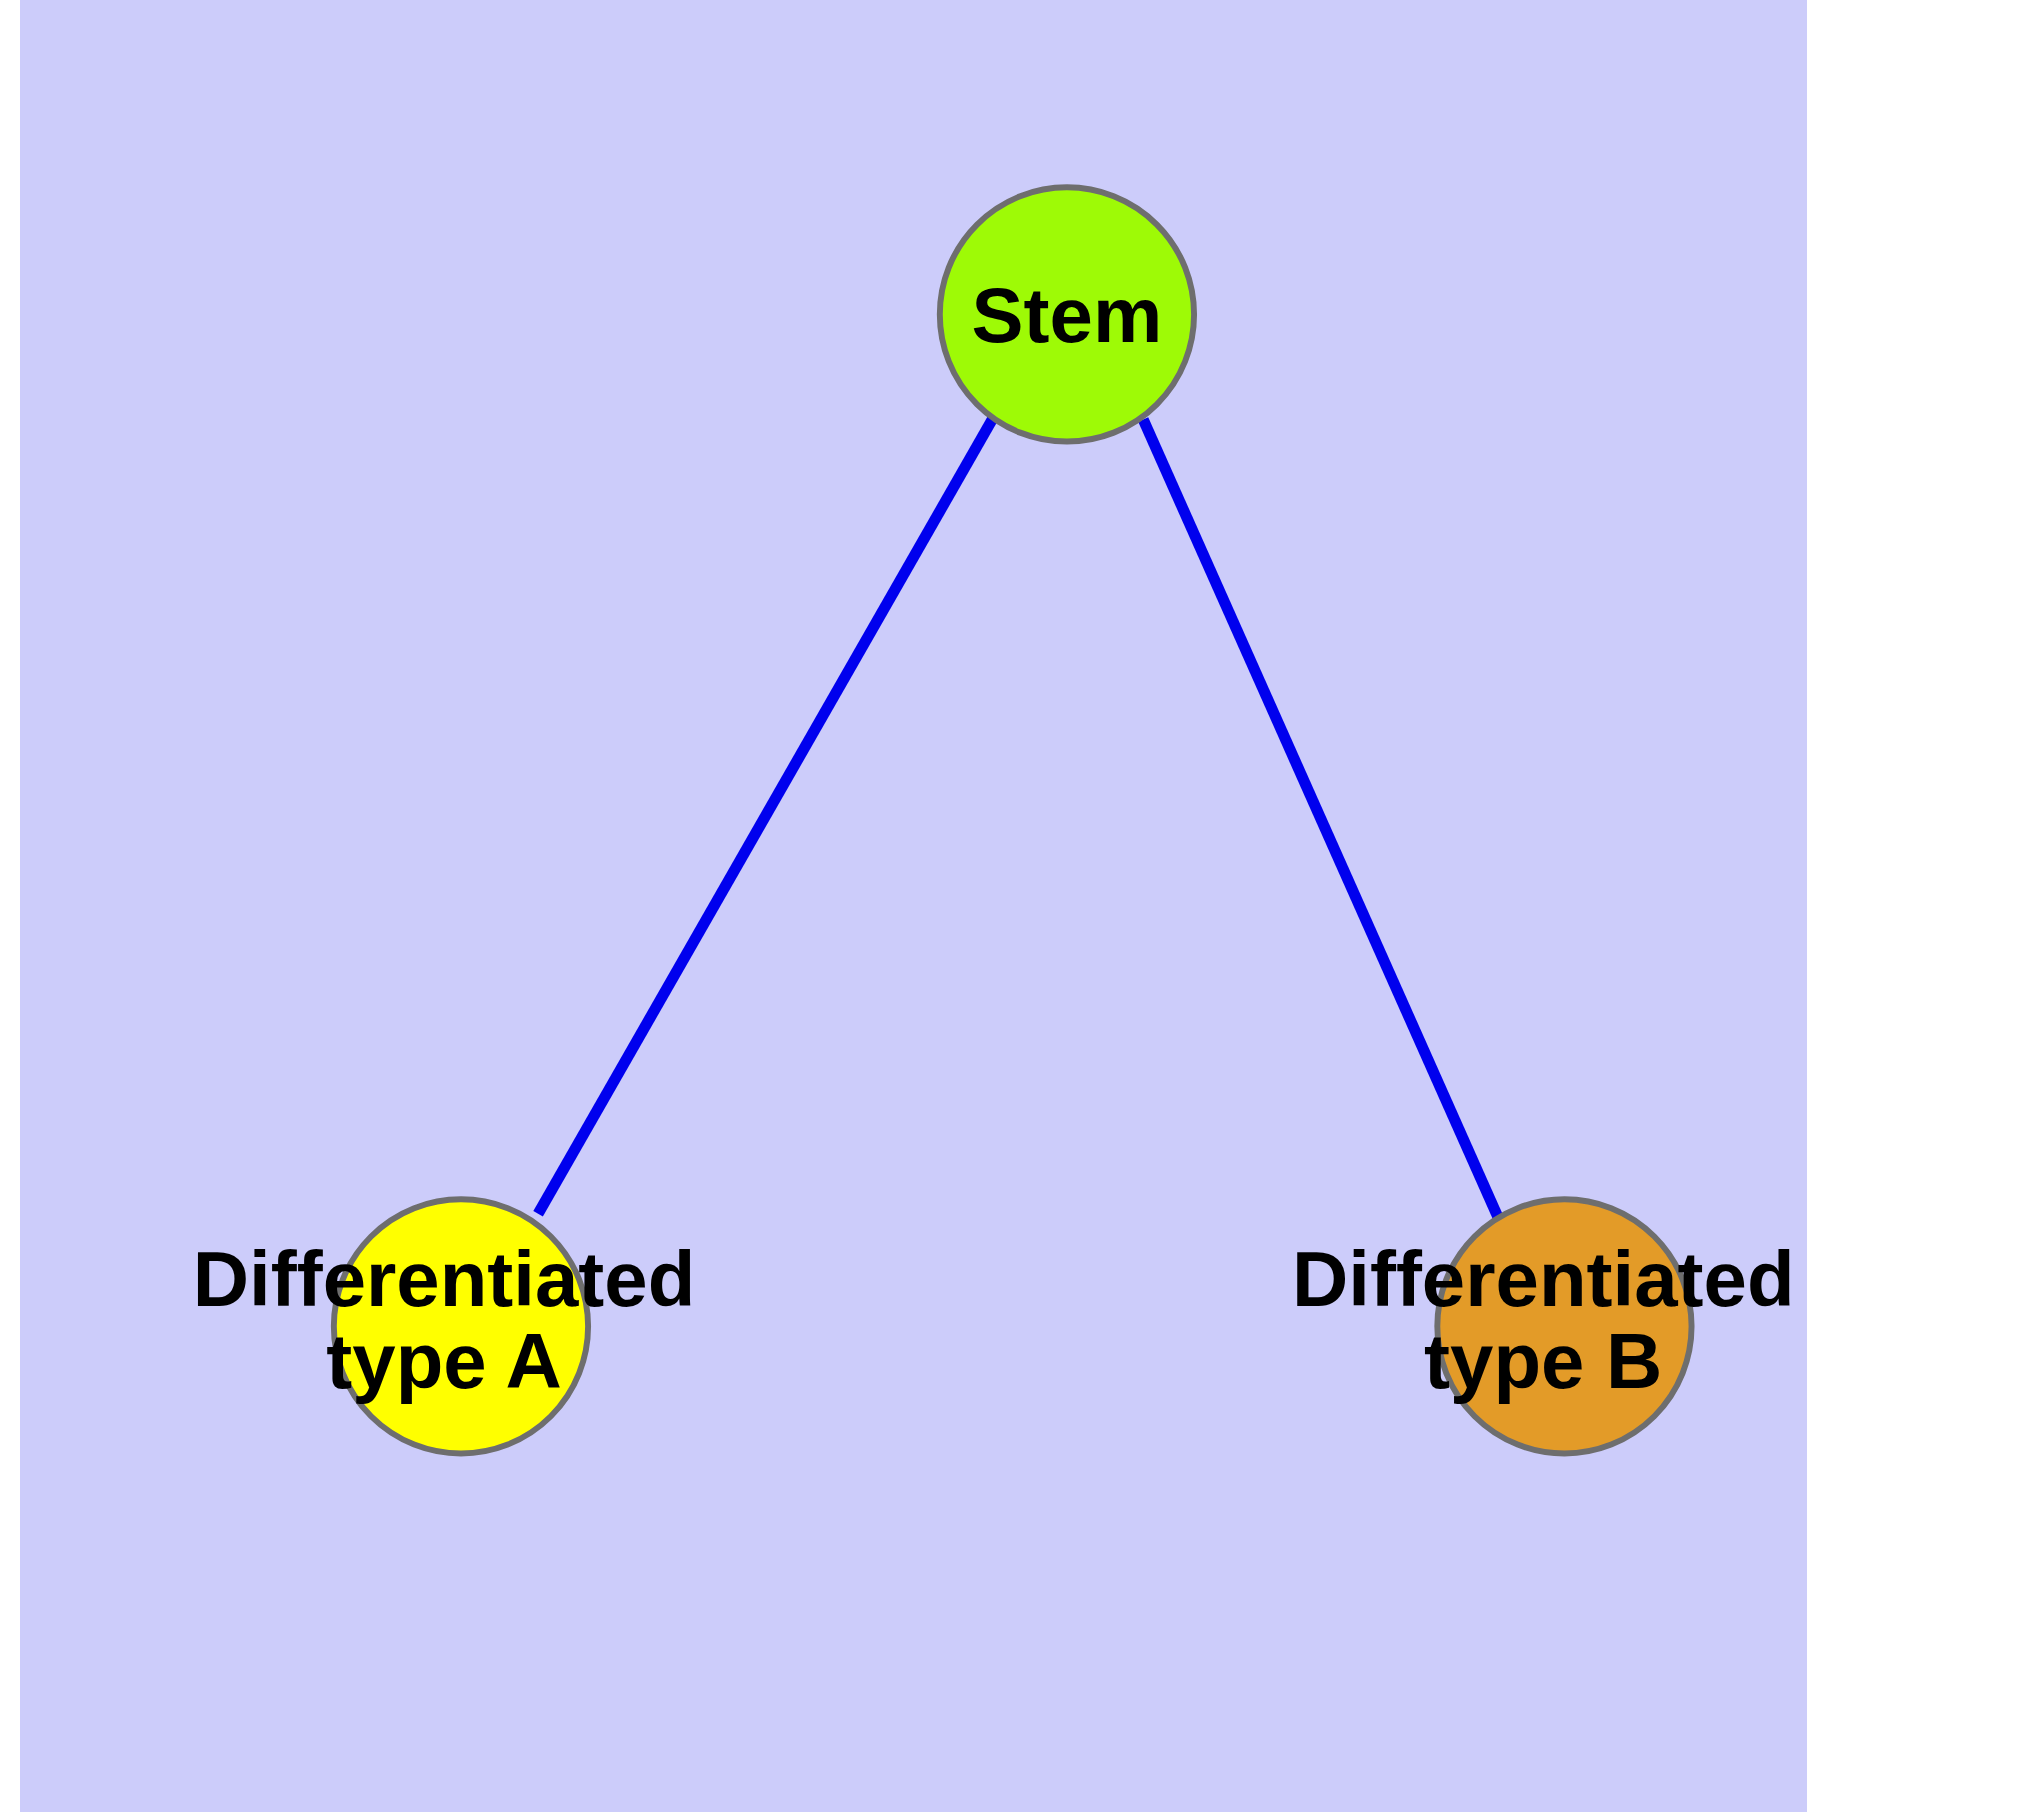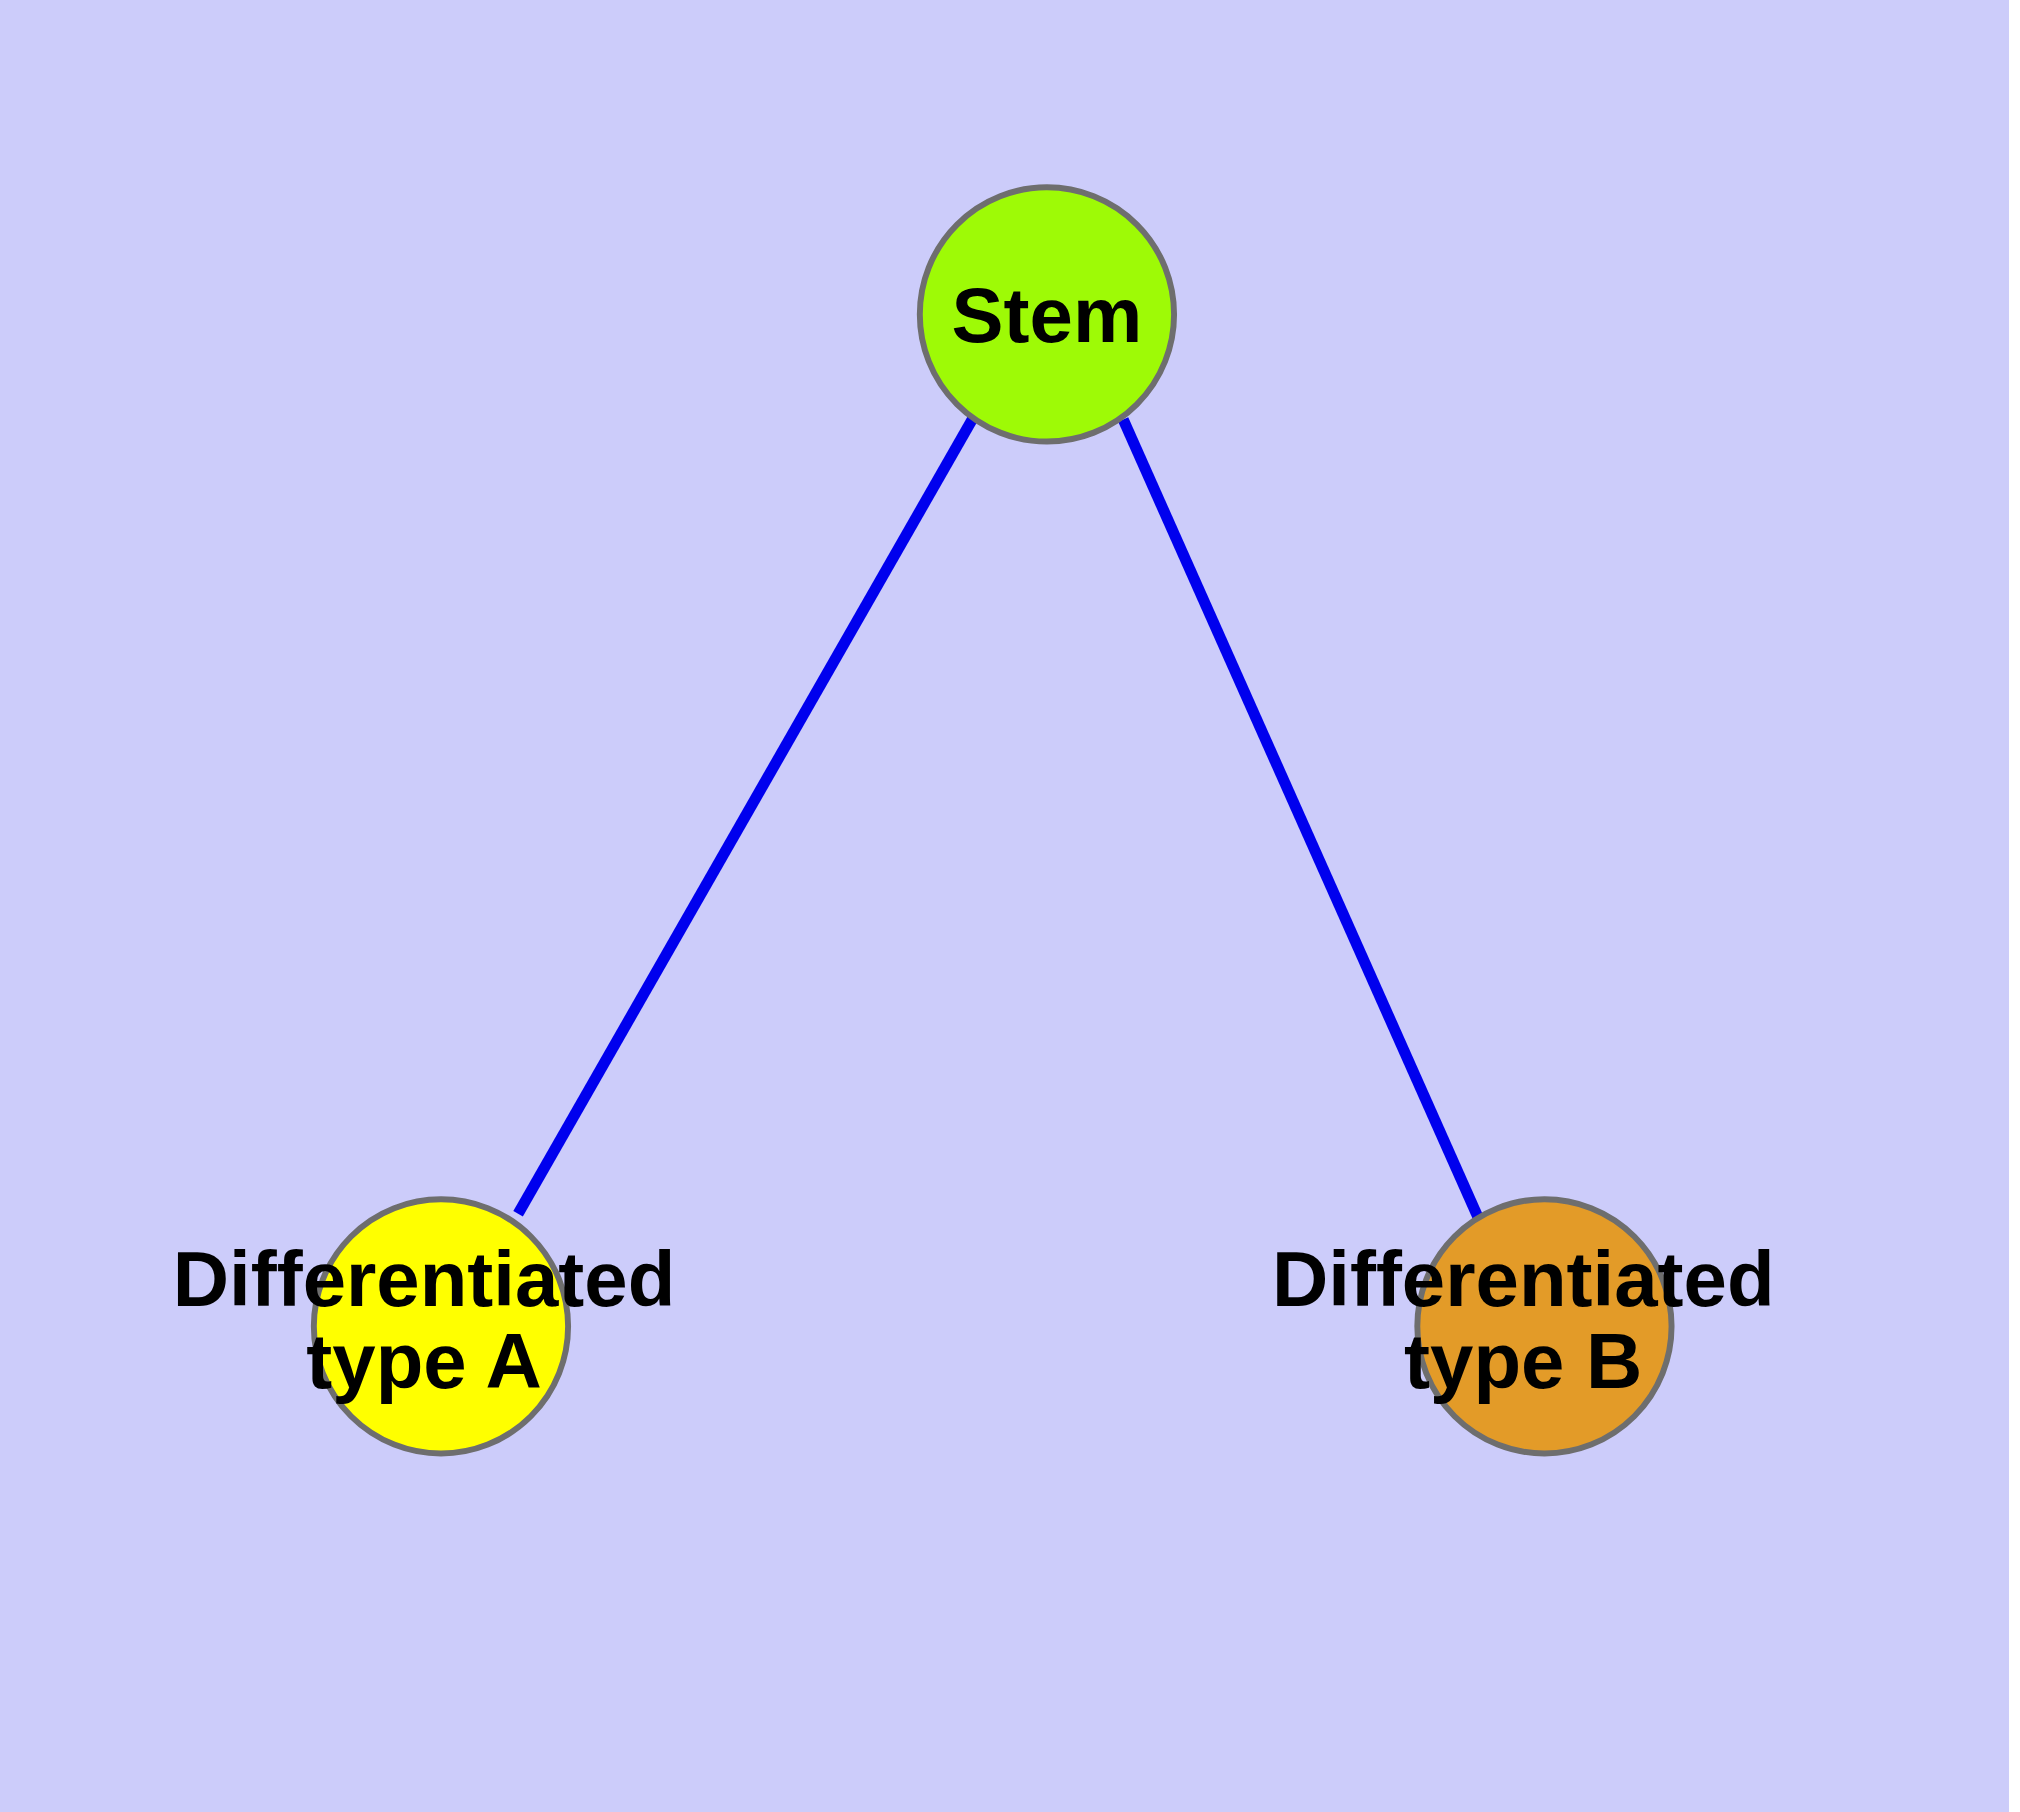--- a/index.html
+++ b/index.html
@@ -2,24 +2,25 @@
 <html style="font-size:13.6px"><head>
 <meta charset="utf-8">
 <style>
   html, body {
     margin: 0;
     padding: 0;
     background: #ffffff;
   }
   #canvas {
     position: relative;
-    width: 2009px;
+    width: 1787px;
     height: 1812px;
     overflow: hidden;
     font-family: "Liberation Sans", sans-serif;
+    margin-left: 20px;
   }
   #graph-svg {
     position: absolute;
     top: 0;
     left: 0;
     width: 2021px;
     height: 1812px;
     display: block;
   }
   .node-label {

